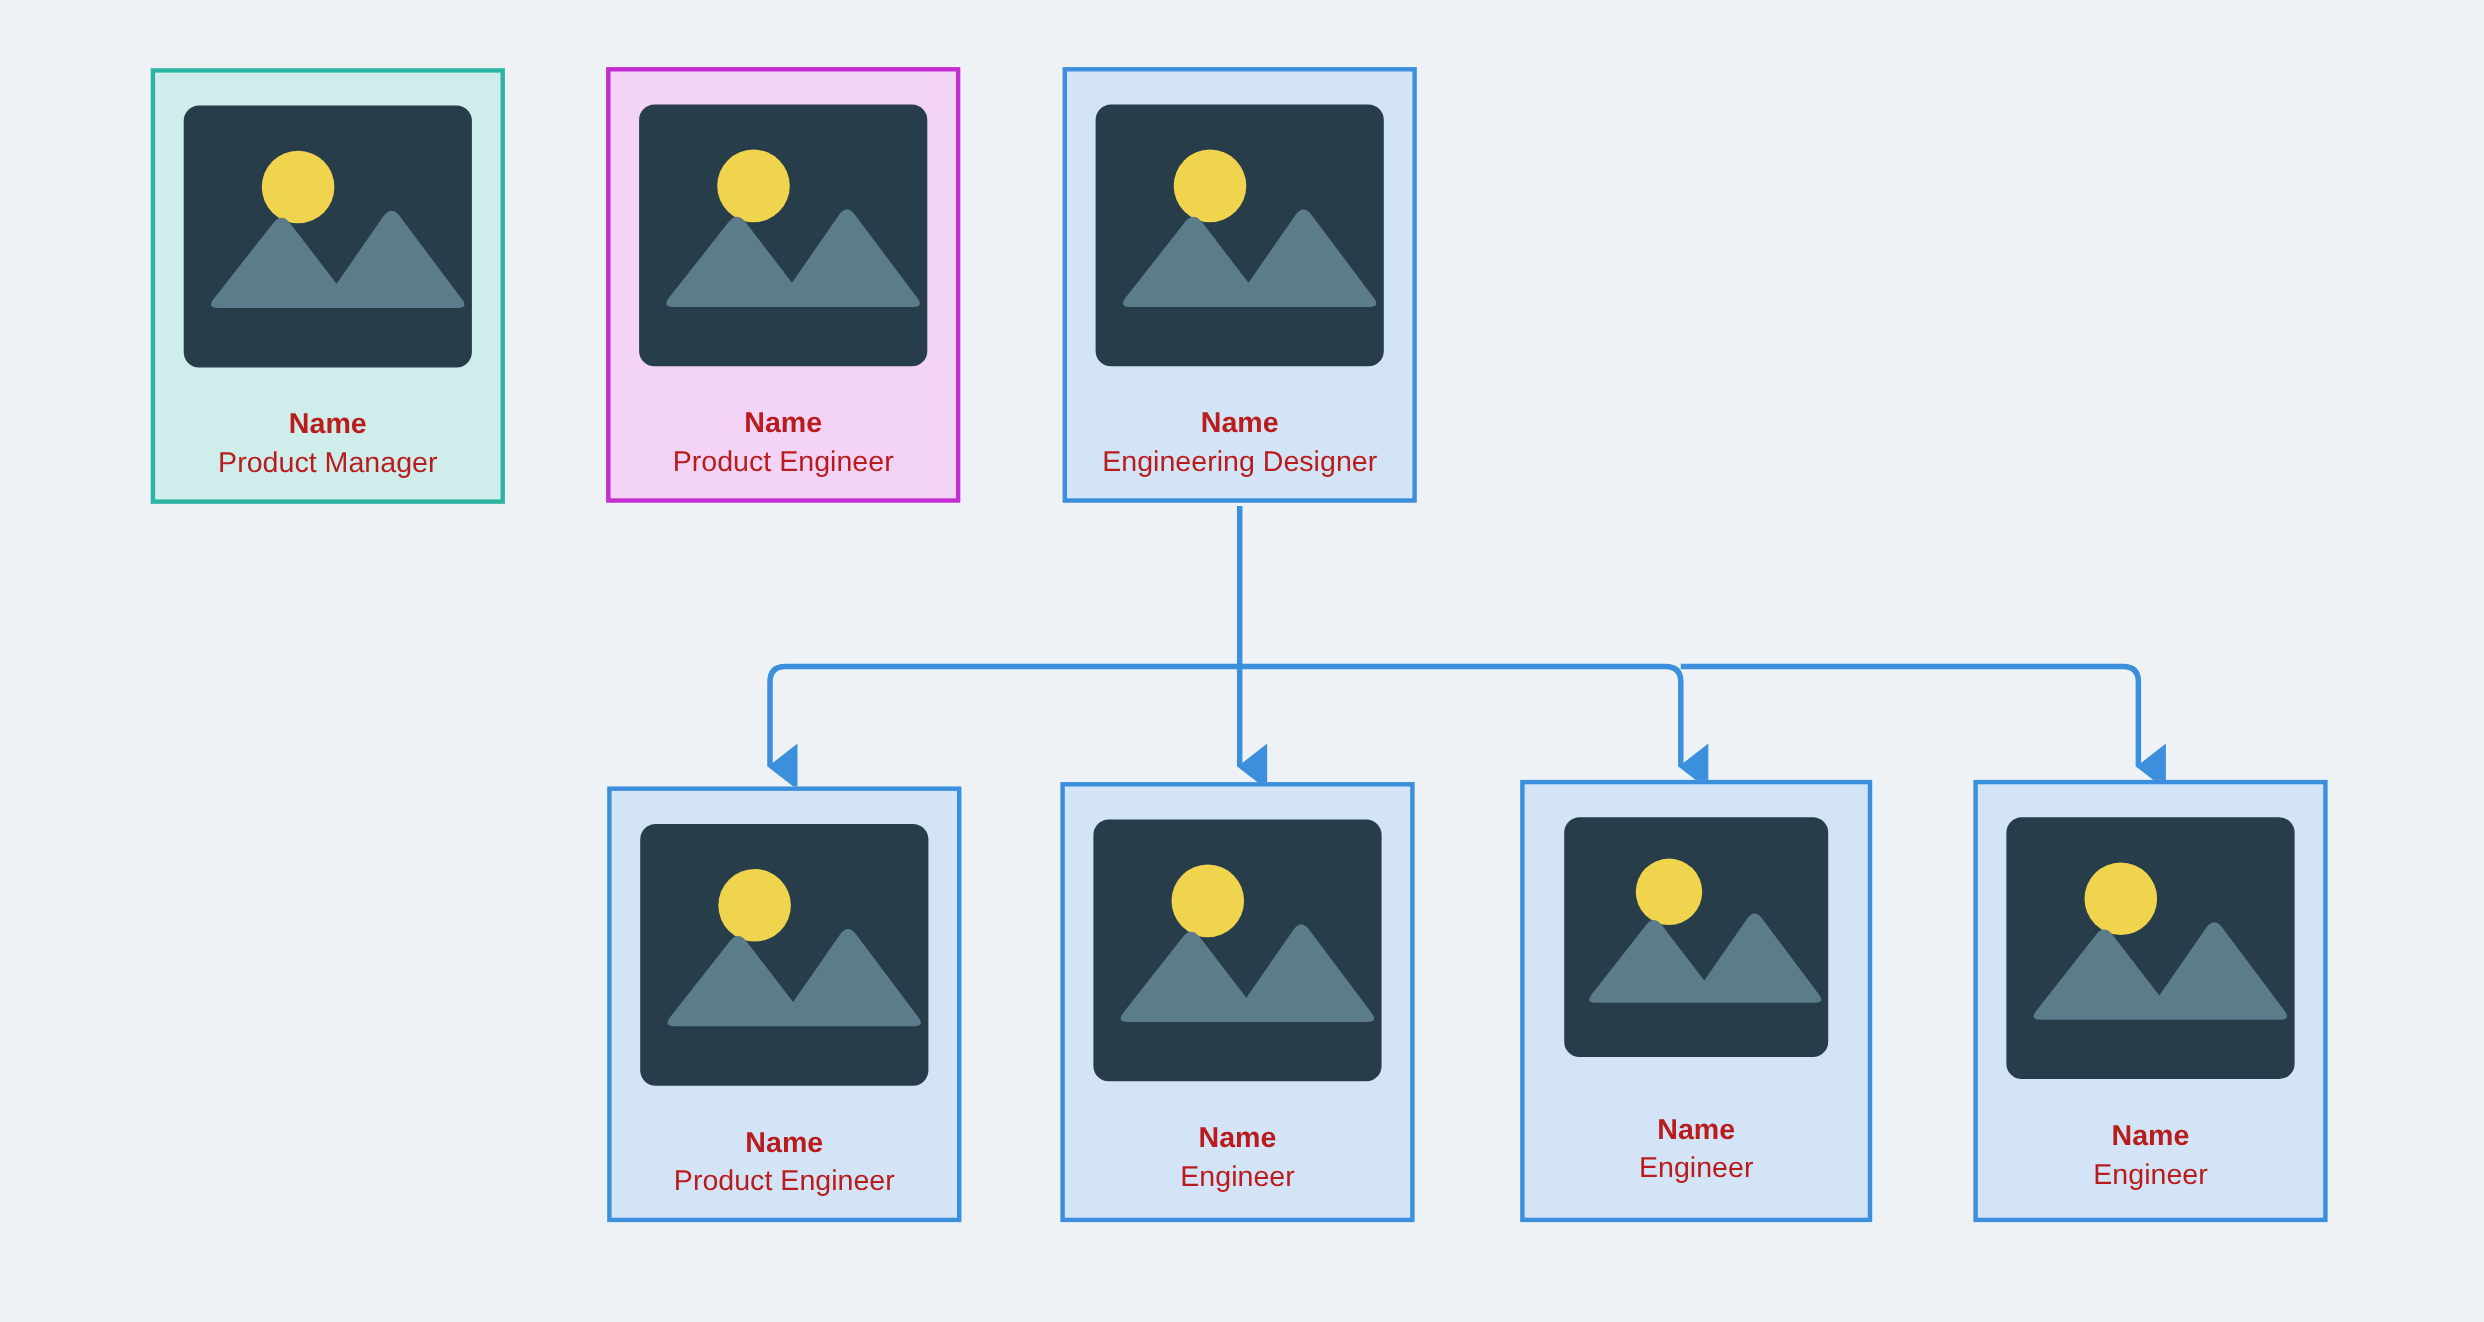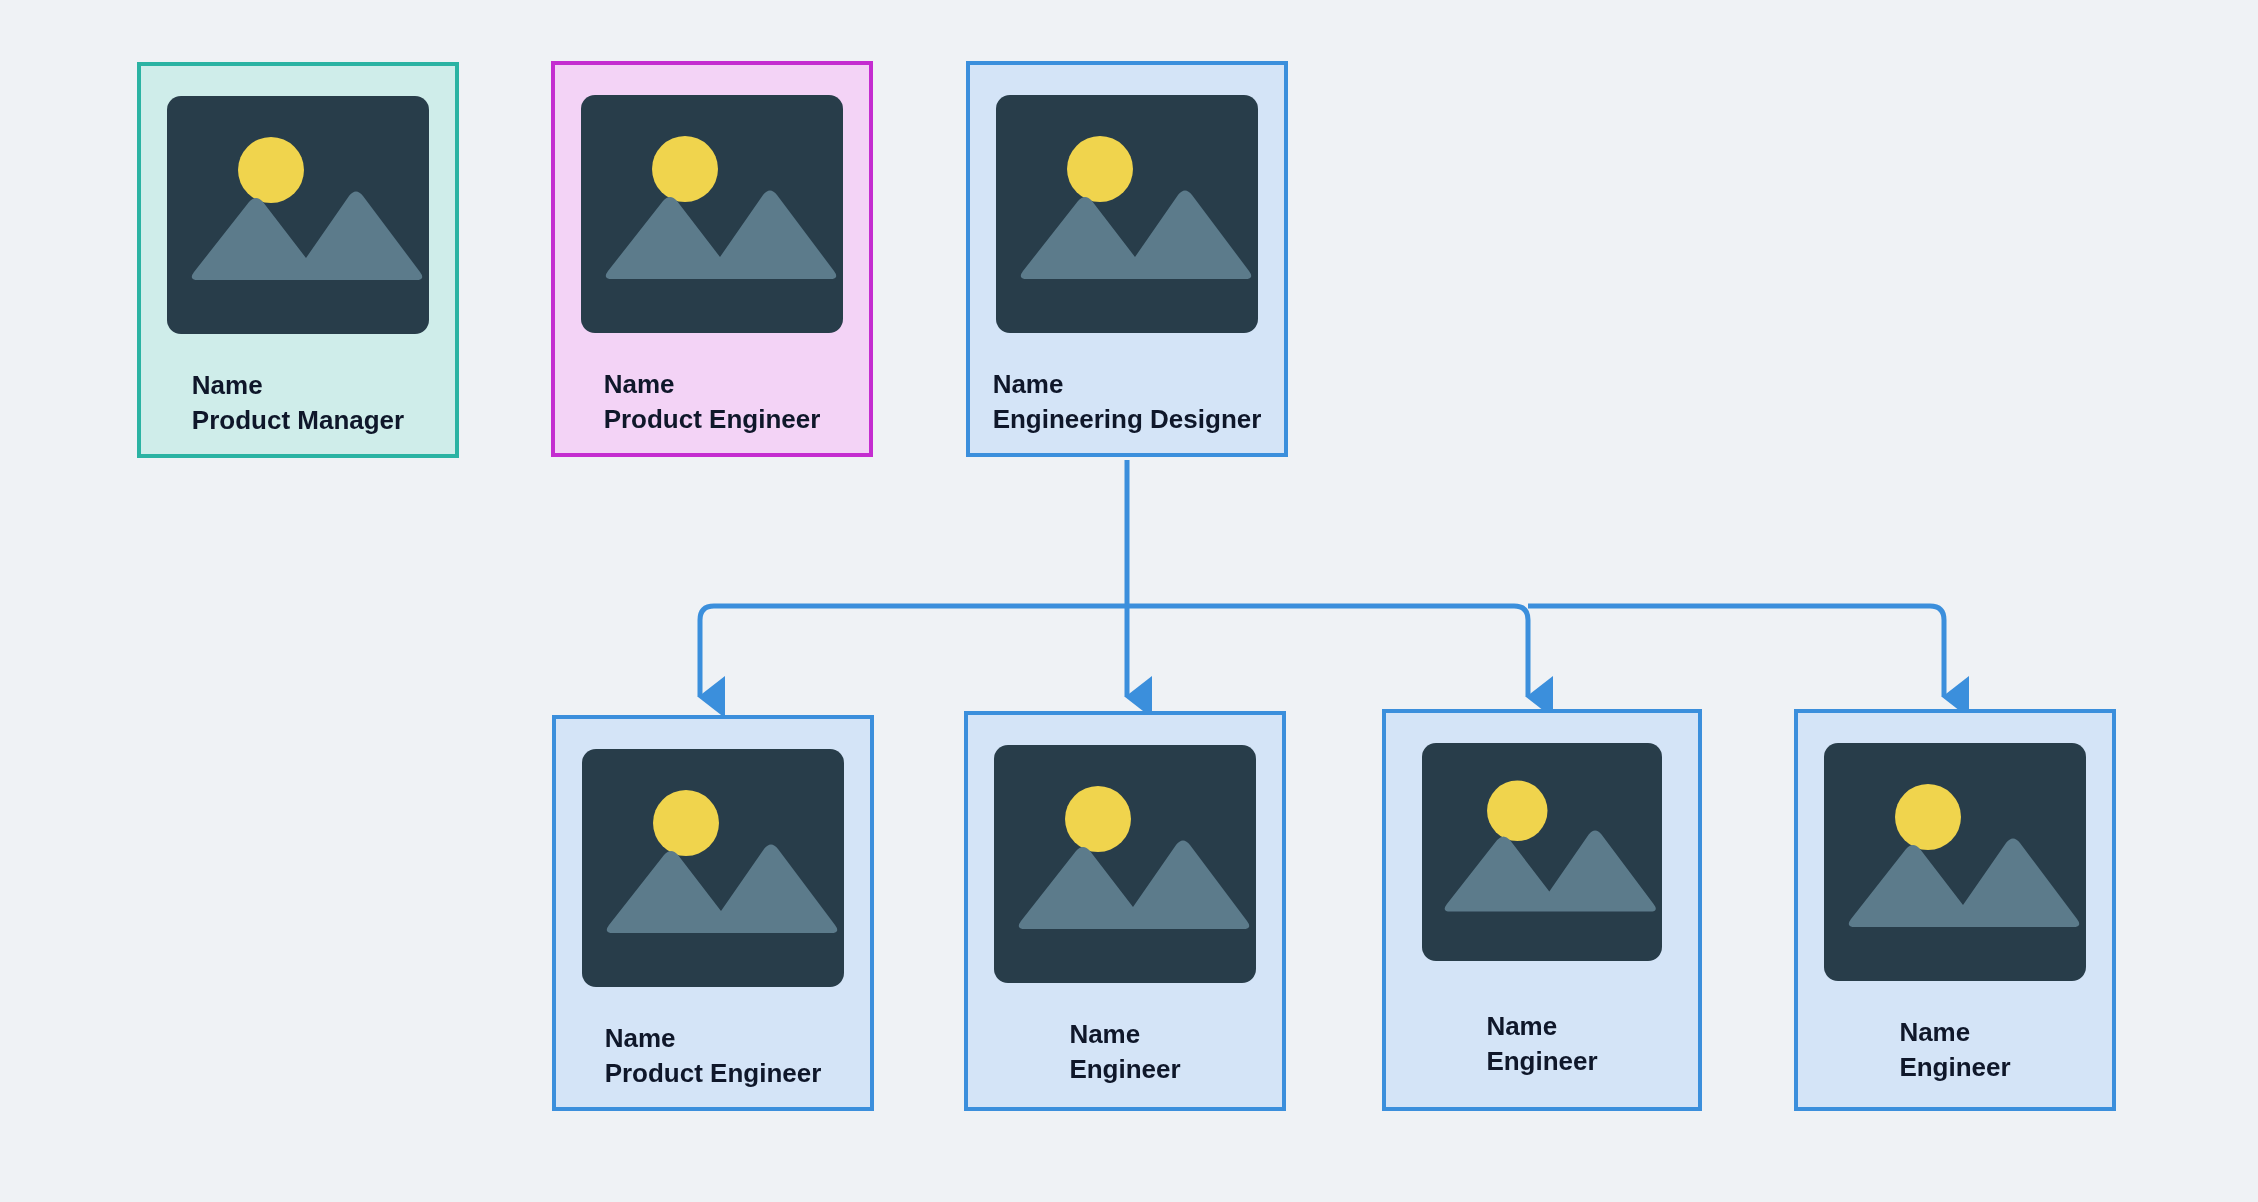--- a/index.html
+++ b/index.html
@@ -55,32 +55,32 @@
 
   .photo .mtn {
     position: absolute;
     width: 100%;
     height: 100%;
     left: 0;
     top: 0;
   }
 
   .card-text {
-    text-align: left;
+    text-align: center;
     line-height: 1.33;
-    color: #0f172a;
+    color: #b91c1c;
   }
 
   .card-name {
     font-weight: bold;
     display: block;
   }
 
   .card-role {
-    font-weight: bold;
+    font-weight: normal;
     display: block;
   }
 </style>
 </head>
 <body>
 
 <div id="canvas">
 
   <svg id="connectors" viewBox="0 0 2258 1202" width="2258" height="1202" xmlns="http://www.w3.org/2000/svg">
     <defs>

